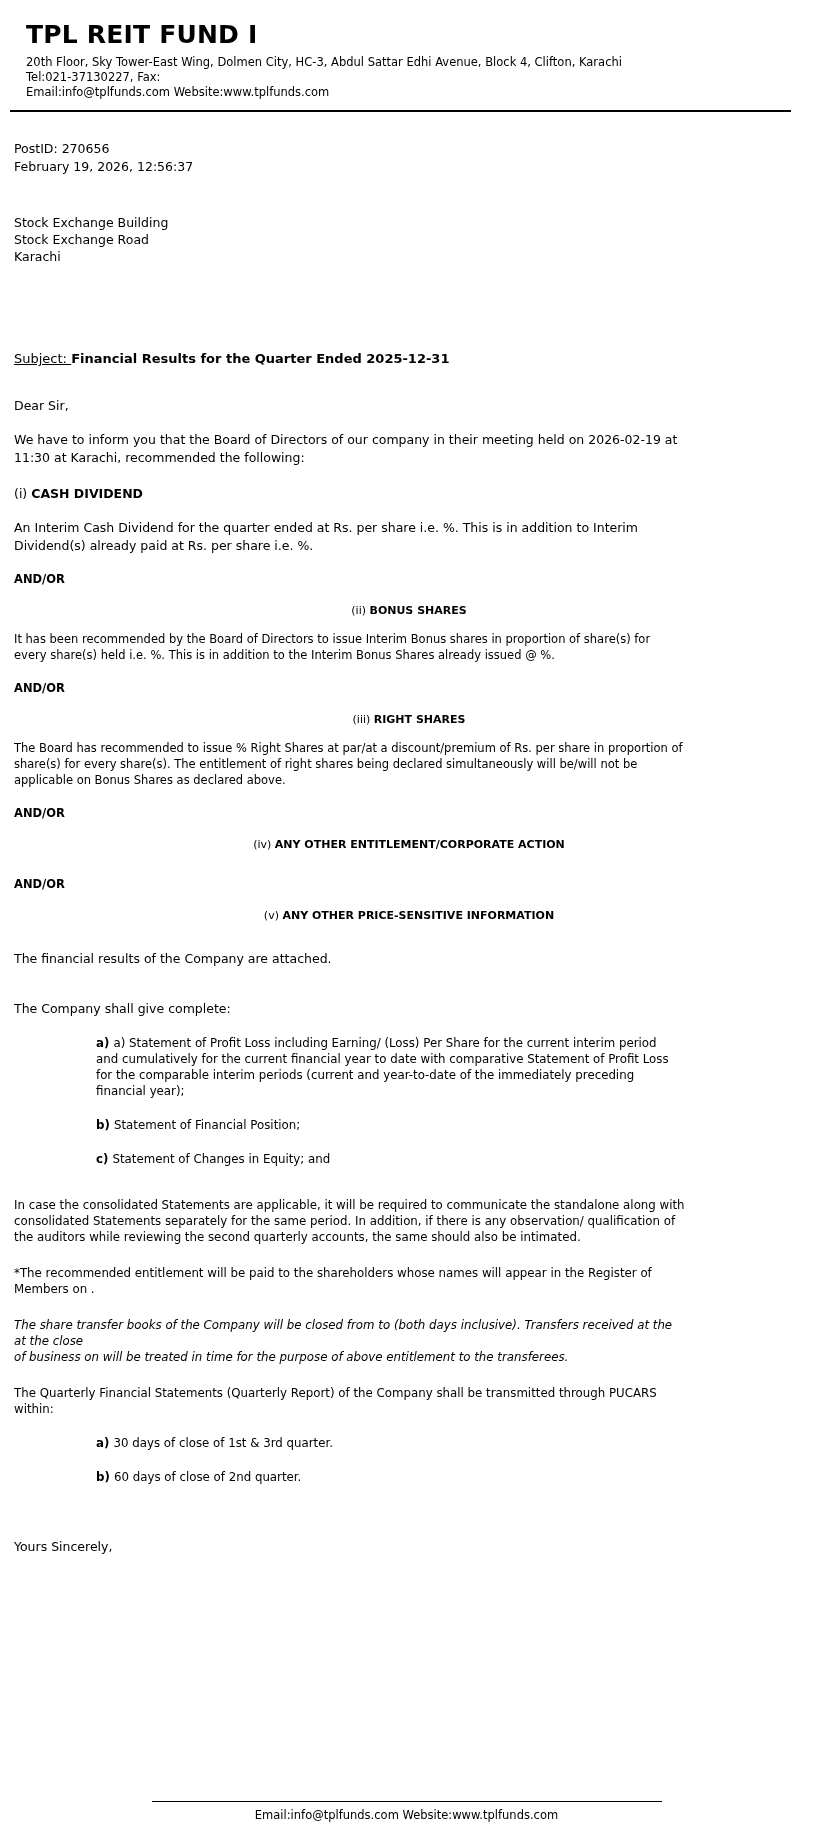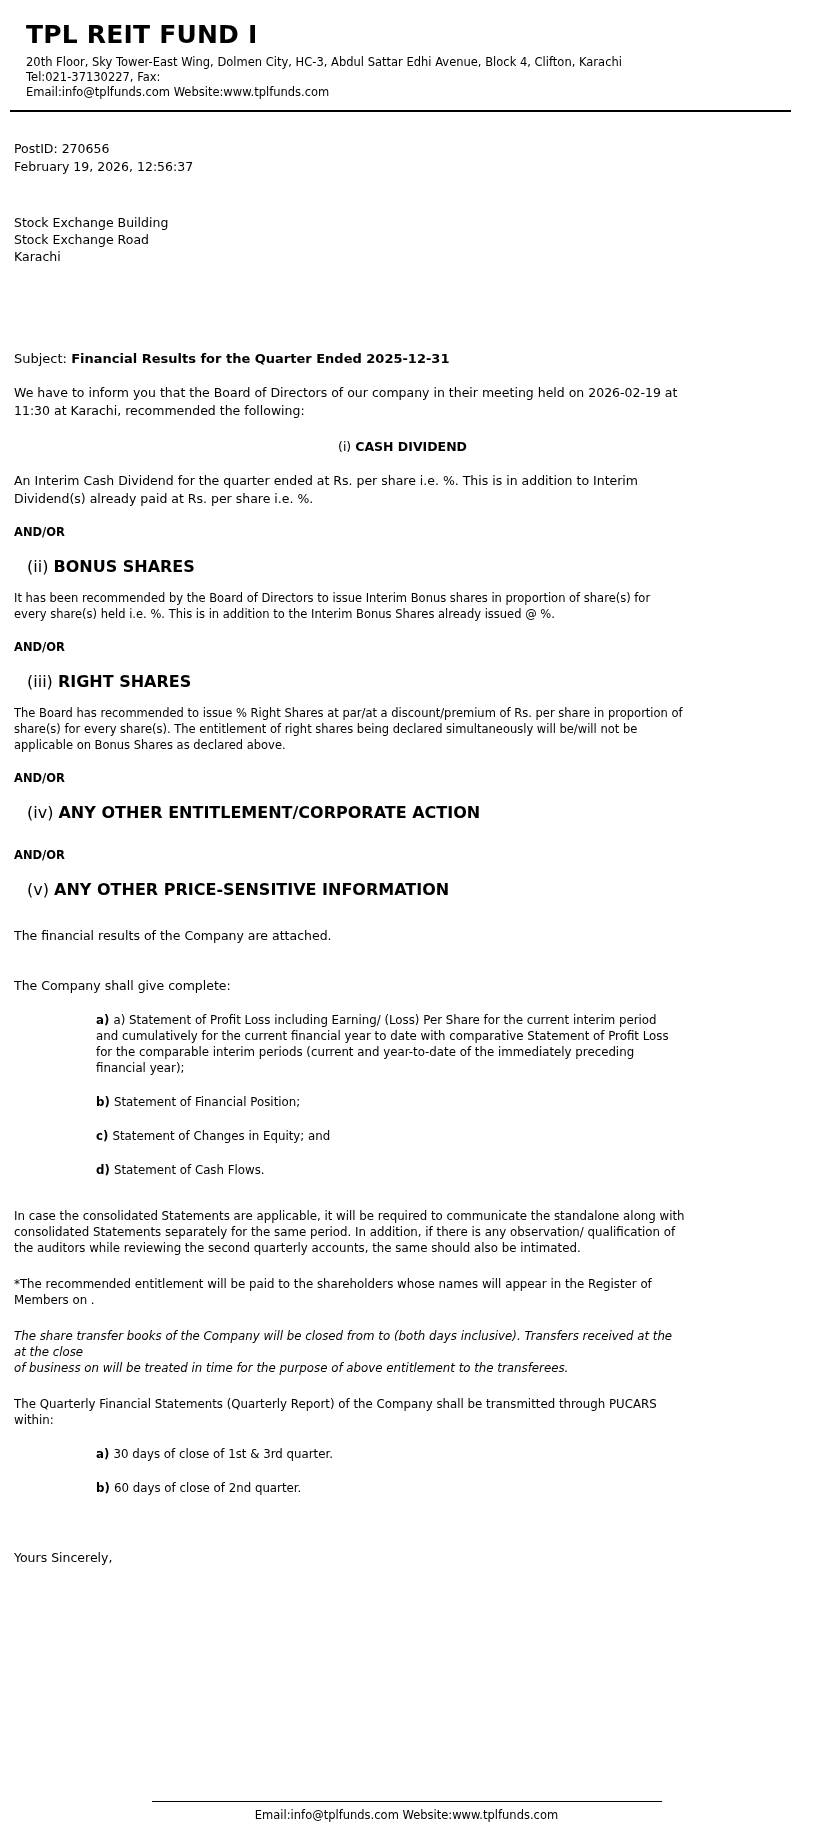--- a/index.html
+++ b/index.html
@@ -55,21 +55,21 @@
   }
   .addressee .bold {
     font-weight: bold;
     font-size: 13px;
   }
   
   .subject {
     margin: 86px 0 0 4px;
     font-size: 13px;
   }
-  .subject .subject-label { font-weight: normal; }
+  .subject .subject-label { font-weight: normal; text-decoration: underline; }
   .subject .subject-text { font-weight: bold; }
   
   .salutation {
     margin: 32px 0 0 4px;
     font-size: 12.5px;
   }
   .para {
     margin: 18px 0 0 4px;
     font-size: 12.5px;
     line-height: 17.5px;
@@ -78,32 +78,32 @@
   .para-small {
     margin: 14px 0 0 4px;
     font-size: 11.5px;
     line-height: 16px;
     max-width: 672px;
   }
   .heading {
     margin: 20px 0 0 4px;
     font-size: 12.5px;
     font-weight: bold;
-    text-align: center;
   }
   .heading .num { font-weight: normal; }
   .andor {
     margin: 18px 0 0 4px;
     font-size: 11.5px;
     font-weight: bold;
   }
   .heading-sm {
     margin: 18px 0 0 17px;
-    font-size: 16px;
-    font-weight: bold;
+    font-size: 11px;
+    font-weight: bold;
+    text-align: center;
   }
   .heading-sm .num { font-weight: normal; }
   .note {
     margin: 16px 0 0 4px;
     font-size: 12.5px;
     line-height: 17.5px;
     max-width: 672px;
   }
   .list-block {
     margin-left: 86px;
@@ -167,20 +167,21 @@
   <div class="addressee">
     <div>Stock Exchange Building</div>
     <div>Stock Exchange Road</div>
     <div>Karachi</div>
   </div>
 
   <div class="subject">
     <span class="subject-label">Subject: </span><span class="subject-text">Financial Results for the Quarter Ended 2025-12-31</span>
   </div>
 
+  <div class="salutation">Dear Sir,</div>
 
   <div class="para">We have to inform you that the Board of Directors of our company in their meeting held on 2026-02-19 at 11:30 at Karachi, recommended the following:</div>
 
   <div class="heading">
     <span class="num">(i) </span><span>CASH DIVIDEND</span>
   </div>
   <div class="para">An Interim Cash Dividend for the quarter ended at Rs. per share i.e. %. This is in addition to Interim Dividend(s) already paid at Rs. per share i.e. %.</div>
 
   <div class="andor">AND/OR</div>
 
@@ -214,23 +215,20 @@
 
   <div class="list-block">
     <div class="list-item">
       <span class="mk">a) </span><span>a) Statement of Profit Loss including Earning/ (Loss) Per Share for the current interim period and cumulatively for the current financial year to date with comparative Statement of Profit Loss for the comparable interim periods (current and year-to-date of the immediately preceding financial year);</span>
     </div>
     <div class="list-item">
       <span class="mk">b) </span><span>Statement of Financial Position;</span>
     </div>
     <div class="list-item">
       <span class="mk">c) </span><span>Statement of Changes in Equity; and</span>
-    </div>
-    <div class="list-item">
-      <span class="mk">d) </span><span>Statement of Cash Flows.</span>
     </div>
   </div>
 
   <div class="tail-para" style="margin-top:30px;">In case the consolidated Statements are applicable, it will be required to communicate the standalone along with consolidated Statements separately for the same period. In addition, if there is any observation/ qualification of the auditors while reviewing the second quarterly accounts, the same should also be intimated.</div>
 
   <div class="tail-para">*The recommended entitlement will be paid to the shareholders whose names will appear in the Register of Members on .</div>
 
   <div class="tail-para" style="white-space:pre-line;font-style:italic;">The share transfer books of the Company will be closed from to (both days inclusive). Transfers received at the at the close
 of business on will be treated in time for the purpose of above entitlement to the transferees.</div>
 

